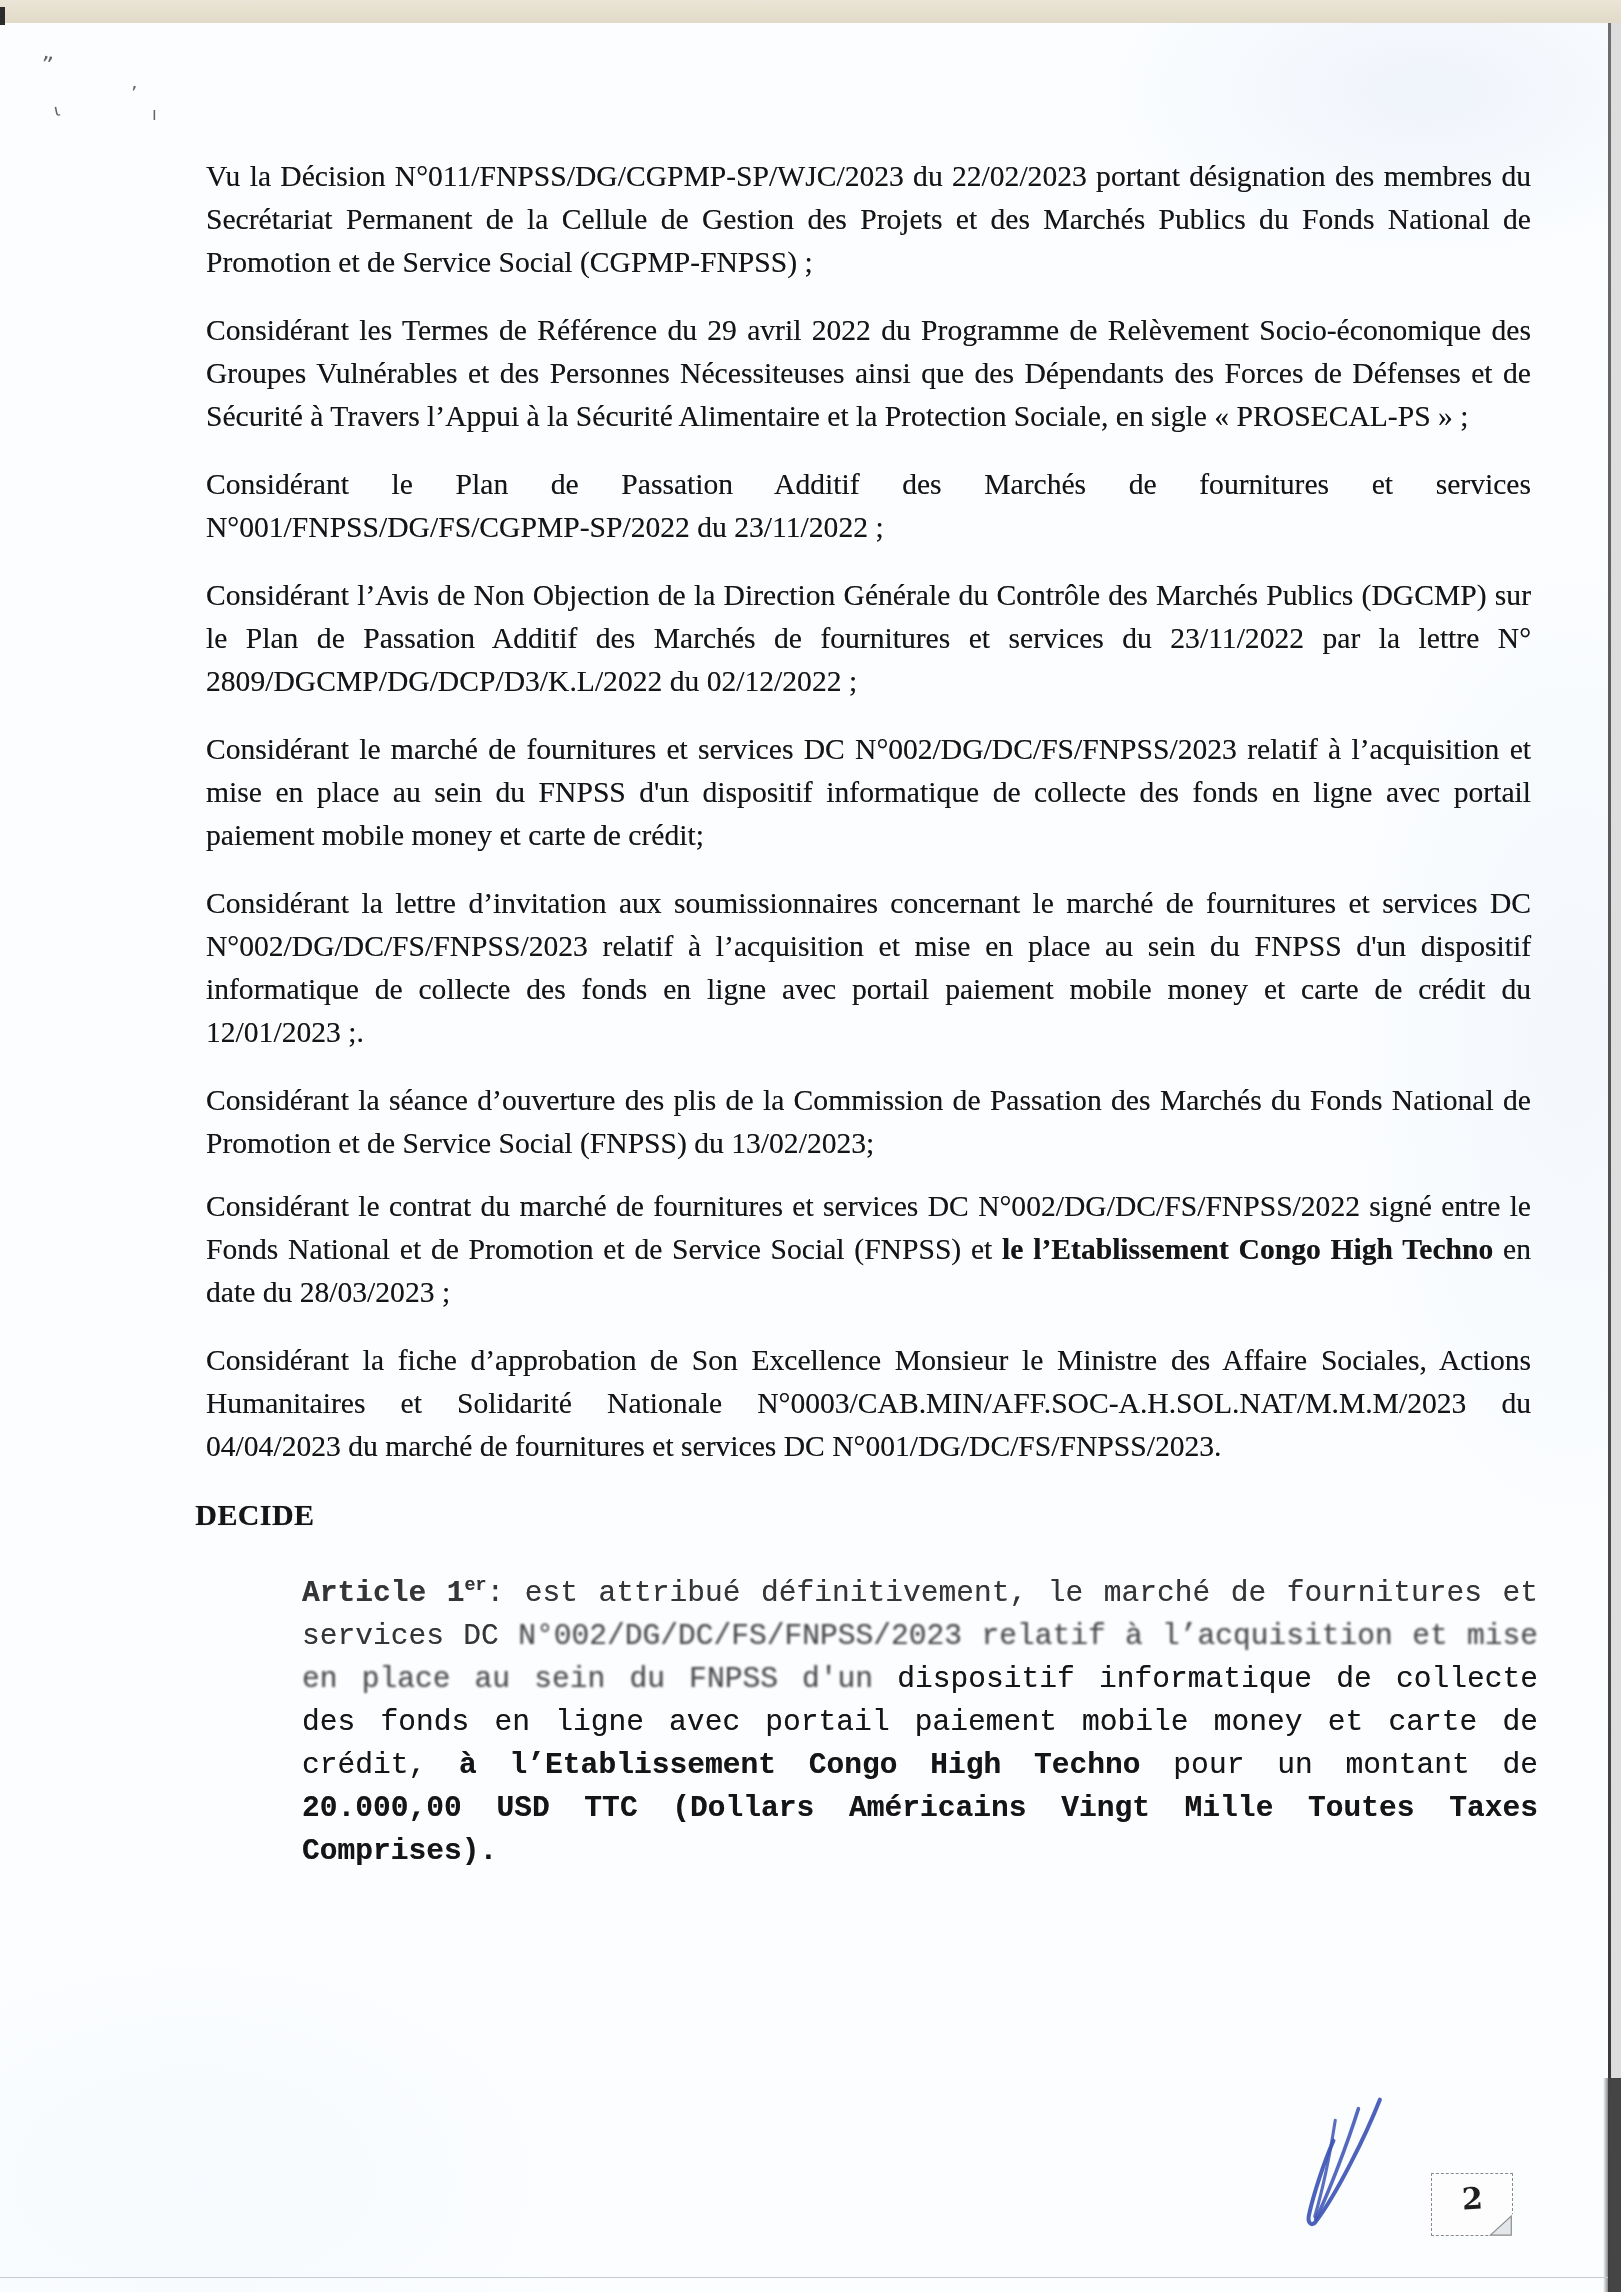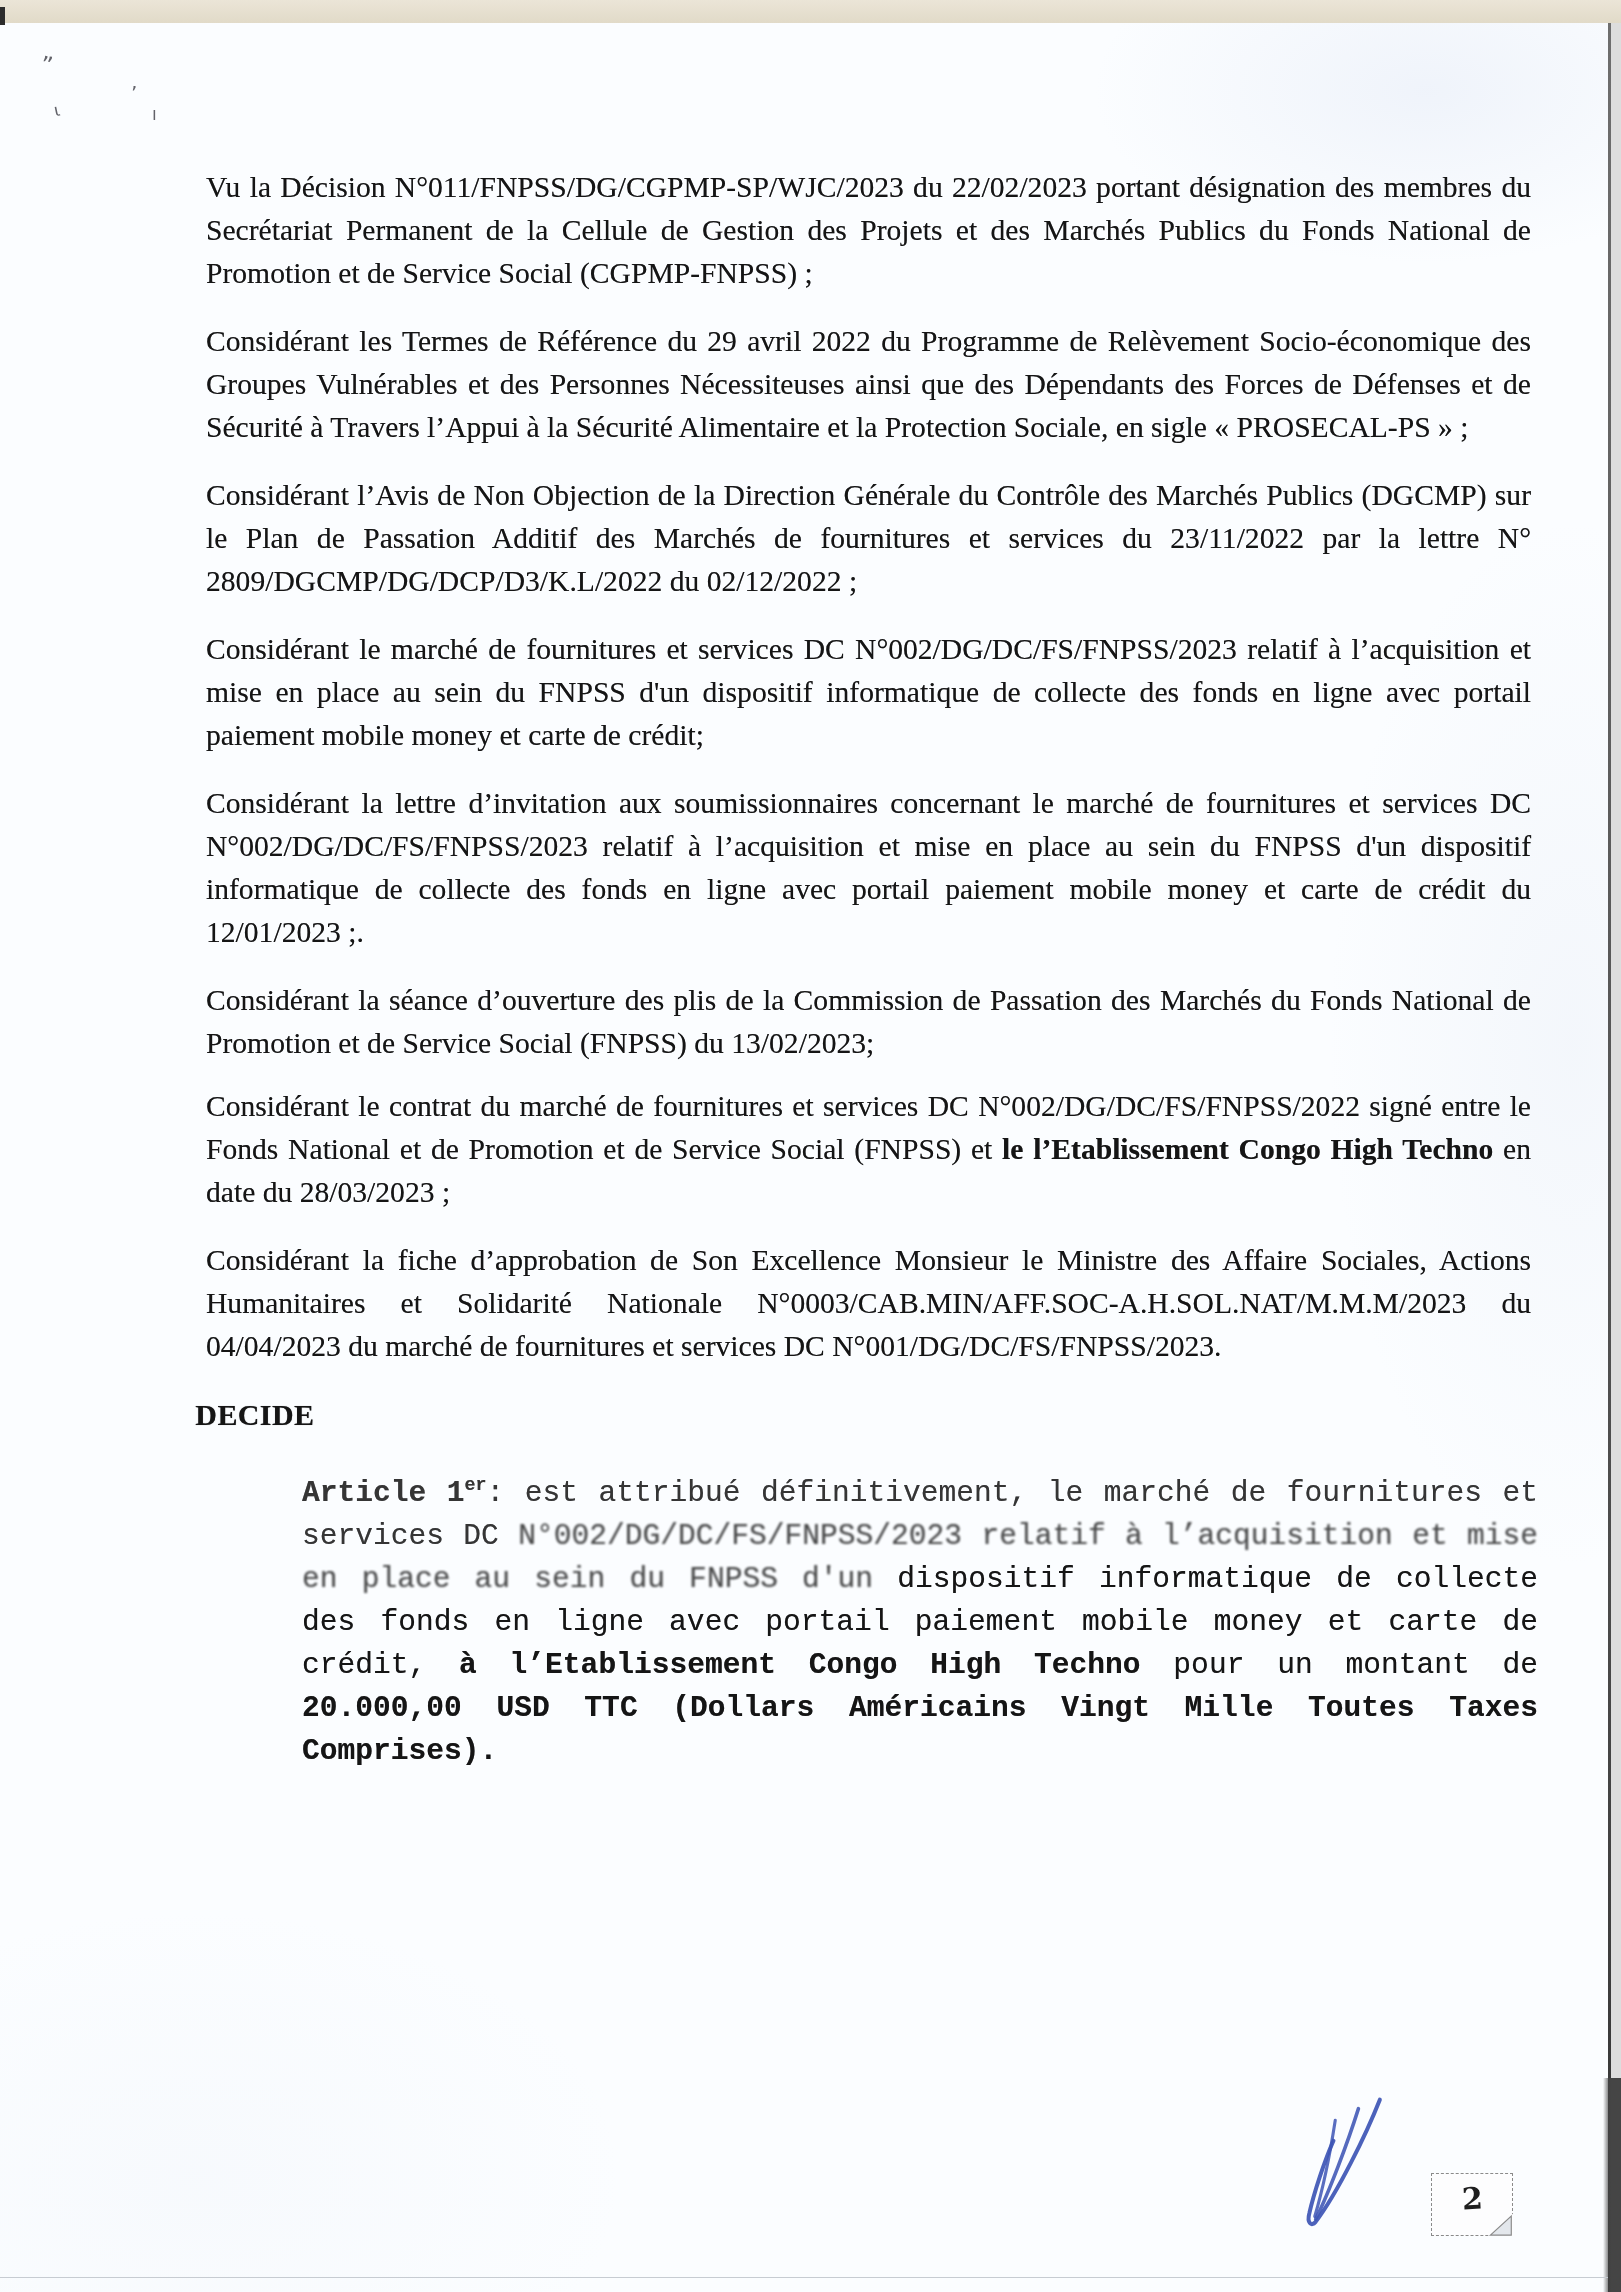--- a/index.html
+++ b/index.html
@@ -23,21 +23,21 @@
     border-bottom:0.9px solid #ccc4ae;
   }
   .scan-right-outer{position:absolute;top:23px;right:0;width:9.9px;height:2269px;background:#dddddd;}
   .scan-right-line{position:absolute;top:23px;right:9.9px;width:3.6px;height:2269px;
     background:linear-gradient(to bottom,#6e6e6e 0%,#4a4a4a 70%,#323232 100%);}
   .scan-right-bottom{position:absolute;right:0;bottom:0;width:18px;height:215px;
     background:linear-gradient(to left,#454545 55%,rgba(69,69,69,0));}
   .edge-notch-left{position:absolute;left:0;top:7.2px;width:4.5px;height:18px;background:#2c2c2c;}
   .bottom-line{position:absolute;left:0;top:2277px;width:1608px;height:0.9px;background:#c7ccd2;}
 
-  .content{position:absolute;left:206px;top:166px;width:1325px;}
+  .content{position:absolute;left:206px;top:155px;width:1325px;}
   p.para{
     margin:0 0 25px 0;font-size:29.6px;line-height:43px;text-align:justify;
     text-shadow:0 0 0.6px rgba(25,25,30,.55);
   }
   p.tight{margin-bottom:20px;}
   .b{font-weight:bold;}
   h2.decide{
     margin:5px 0 36px -10.7px;font-size:30px;line-height:43px;font-weight:bold;
     letter-spacing:0.4px;text-shadow:0 0 0.7px rgba(20,20,25,.6);
   }
@@ -79,20 +79,21 @@
 <span class="pen-mark m1">’</span>
 <span class="pen-mark m2">ι</span>
 <span class="pen-mark m3">ı</span>
 
 <div class="content">
 
   <p class="para"><span>Vu la Décision N°011/FNPSS/DG/CGPMP-SP/WJC/2023 du 22/02/2023 portant désignation des membres du Secrétariat Permanent de la Cellule de Gestion des Projets et des Marchés Publics du Fonds National de Promotion et de Service Social (CGPMP-FNPSS) ;</span></p>
 
   <p class="para"><span>Considérant les Termes de Référence du 29 avril 2022 du Programme de Relèvement Socio-économique des Groupes Vulnérables et des Personnes Nécessiteuses ainsi que des Dépendants des Forces de Défenses et de Sécurité à Travers l’Appui à la Sécurité Alimentaire et la Protection Sociale, en sigle « PROSECAL-PS » ;</span></p>
 
+  <p class="para"><span>Considérant le Plan de Passation Additif des Marchés de fournitures et services N°001/FNPSS/DG/FS/CGPMP-SP/2022 du 23/11/2022 ;</span></p>
 
   <p class="para"><span>Considérant l’Avis de Non Objection de la Direction Générale du Contrôle des Marchés Publics (DGCMP) sur le Plan de Passation Additif des Marchés de fournitures et services du 23/11/2022 par la lettre N° 2809/DGCMP/DG/DCP/D3/K.L/2022 du 02/12/2022 ;</span></p>
 
   <p class="para"><span>Considérant le marché de fournitures et services DC N°002/DG/DC/FS/FNPSS/2023 relatif à l’acquisition et mise en place au sein du FNPSS d'un dispositif informatique de collecte des fonds en ligne avec portail paiement mobile money et carte de crédit;</span></p>
 
 
   <p class="para"><span>Considérant la lettre d’invitation aux soumissionnaires concernant le marché de fournitures et services DC N°002/DG/DC/FS/FNPSS/2023 relatif à l’acquisition et mise en place au sein du FNPSS d'un dispositif informatique de collecte des fonds en ligne avec portail paiement mobile money et carte de crédit du 12/01/2023 ;.</span></p>
 
   <p class="para tight"><span>Considérant la séance d’ouverture des plis de la Commission de Passation des Marchés du Fonds National de Promotion et de Service Social (FNPSS) du 13/02/2023;</span></p>
 

